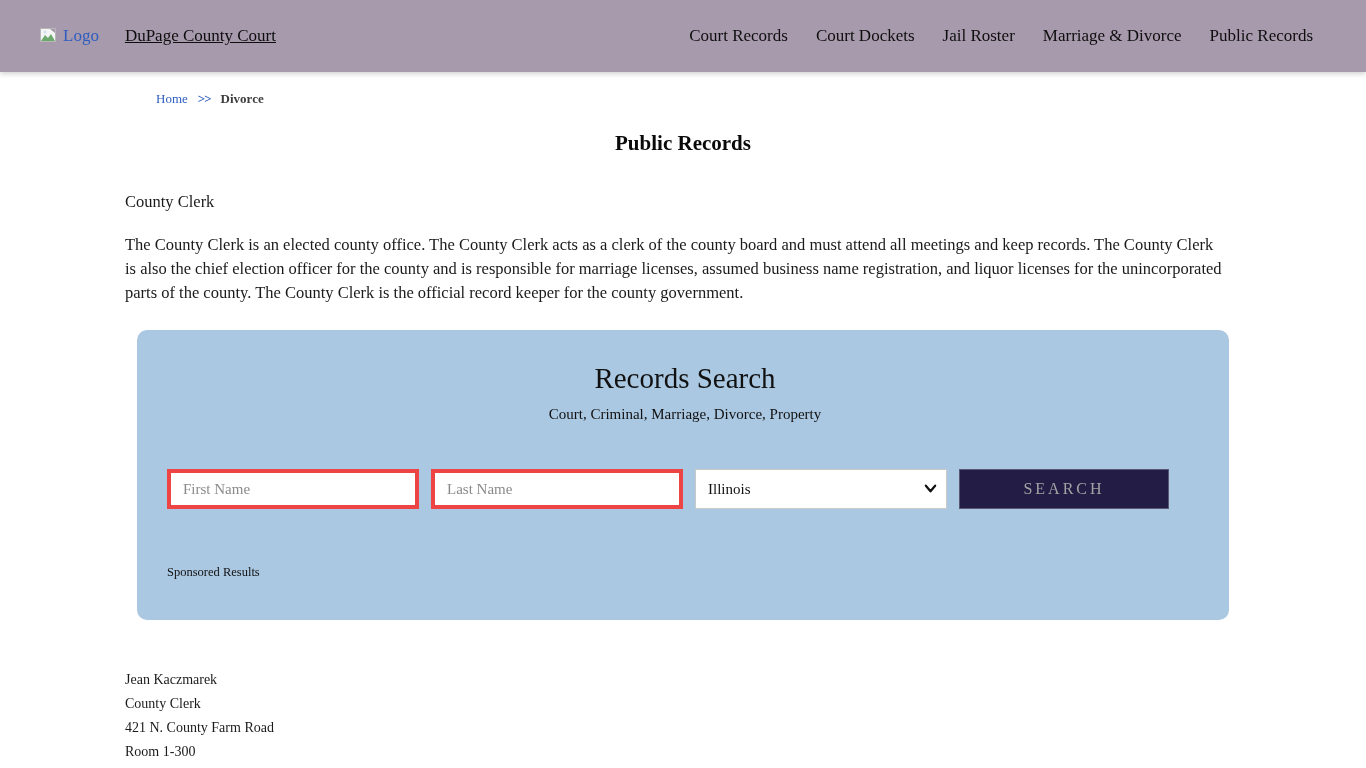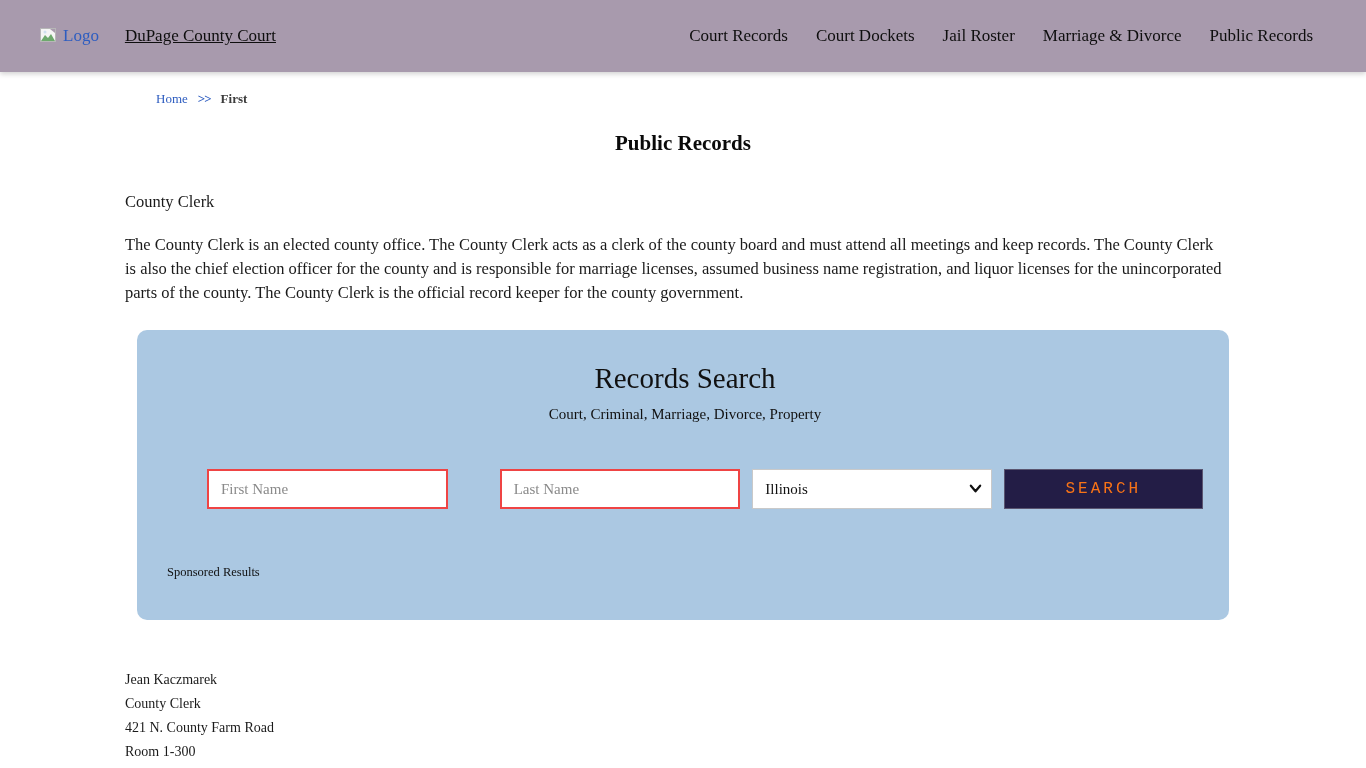--- a/index.html
+++ b/index.html
@@ -103,28 +103,27 @@
     color:#111;
   }
   .form-row{
     margin-top:46px;
     display:flex;
     gap:12px;
   }
   .text-input{
     width:252px;
     height:40px;
-    border:2px solid #ef4444;
+    border:4px solid #ef4444;
     background:#fff;
     padding:0 12px;
     font-family:"Liberation Serif","DejaVu Serif",serif;
     font-size:15px;
     color:#333;
     outline:none;
-    margin-left:40px;
   }
   .text-input::placeholder{color:#8a8a8a;opacity:1;}
   .select-wrap{position:relative;width:252px;height:40px;}
   .state-select{
     width:100%;height:100%;
     border:1px solid #c9c9c9;
     background:#fff;
     padding:0 30px 0 12px;
     font-family:"Liberation Serif","DejaVu Serif",serif;
     font-size:15px;
@@ -139,22 +138,22 @@
     position:absolute;
     right:10px;top:13px;
     width:13px;height:13px;
     pointer-events:none;
   }
   .search-button{
     width:210px;
     height:40px;
     background:var(--button-bg,#231d46);
     border:1px solid #5a5570;
-    color:#f97316;
-    font-family:Liberation Mono, monospace;
+    color:#a3a3a3;
+    font-family:Liberation Serif, serif;
     font-size:16px;
     letter-spacing:3px;
     cursor:pointer;
   }
   .sponsored{
     margin-top:56px;
     font-size:12.5px;
     color:#111;
   }
   
@@ -185,21 +184,21 @@
     <a>Court Dockets</a>
     <a>Jail Roster</a>
     <a>Marriage &amp; Divorce</a>
     <a>Public Records</a>
   </div>
 </div>
 
 <div class="breadcrumb">
   <a class="home-link">Home</a>
   <span class="sep">&gt;&gt;</span>
-  <span class="current">First</span>
+  <span class="current">Divorce</span>
 </div>
 
 <h1 class="page-title">Public Records</h1>
 
 <div class="section-label">County Clerk</div>
 <p class="description">The County Clerk is an elected county office. The County Clerk acts as a clerk of the county board and must attend all meetings and keep records. The County Clerk is also the chief election officer for the county and is responsible for marriage licenses, assumed business name registration, and liquor licenses for the unincorporated parts of the county. The County Clerk is the official record keeper for the county government.</p>
 
 <div class="search-panel">
   <h2 class="panel-title">Records Search</h2>
   <div class="panel-subtitle">Court, Criminal, Marriage, Divorce, Property</div>

